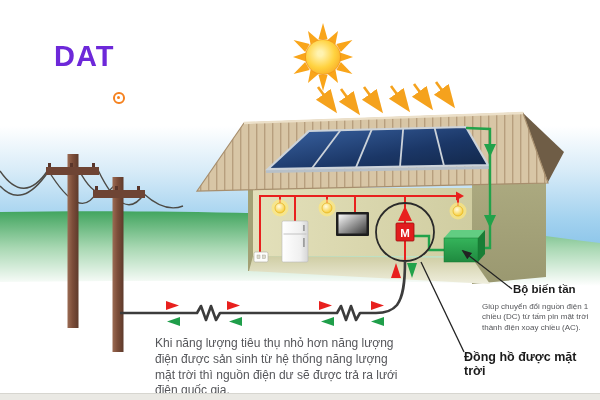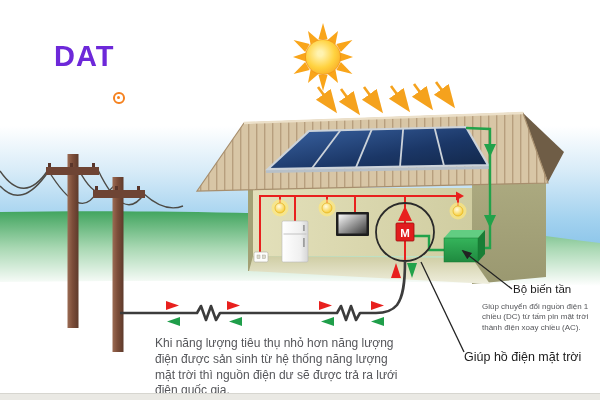--- a/index.html
+++ b/index.html
@@ -2,21 +2,21 @@
 <html><head>
 <meta charset="utf-8">
 <style>
   html,body{margin:0;padding:0;background:#fff;}
   #stage{
     position:relative;width:600px;height:400px;overflow:hidden;
     background:#ffffff;font-family:"Liberation Sans", sans-serif;
   }
   #art{position:absolute;left:0;top:0;}
   .lbl{position:absolute;color:#55565a;}
-  .title{font-weight:normal;color:#1b1b1b;}
+  .title{font-weight:bold;color:#1b1b1b;}
   #logo{
     position:absolute;left:54px;top:40px;width:90px;height:34px;
     color:#6d28d9;font-weight:800;font-size:29px;letter-spacing:1px;
   }
   #logo .ring{
     position:absolute;left:59px;top:52px;width:7.6px;height:7.6px;
     border:2.4px solid #f58220;border-radius:50%;background:#fff;
     display:flex;align-items:center;justify-content:center;
   }
   #logo .dot{width:3.4px;height:3.4px;border-radius:50%;background:#f58220;}
@@ -266,16 +266,16 @@
   <div id="logo">
     <span>DAT</span>
     <span class="ring">
         <span class="dot"></span>
       </span>
   </div>
 
   <div id="grid-note" class="lbl">Khi năng lượng tiêu thụ nhỏ hơn năng lượng điện được sản sinh từ hệ thống năng lượng mặt trời thì nguồn điện dư sẽ được trả ra lưới điện quốc gia.</div>
   <div id="inv-title" class="lbl title">Bộ biến tần</div>
   <div id="inv-desc" class="lbl">Giúp chuyển đổi nguồn điện 1 chiều (DC) từ tấm pin mặt trời thành điện xoay chiều (AC).</div>
-  <div id="meter-title" class="lbl title">Giúp hồ điện mặt trời</div>
+  <div id="meter-title" class="lbl title">Đồng hồ được mặt trời</div>
 
   <div id="footer-strip"></div>
 </div>
 
 </body></html>

